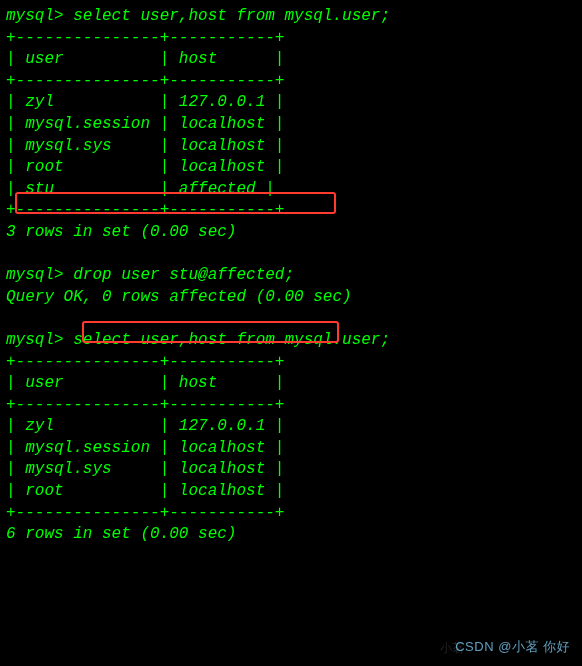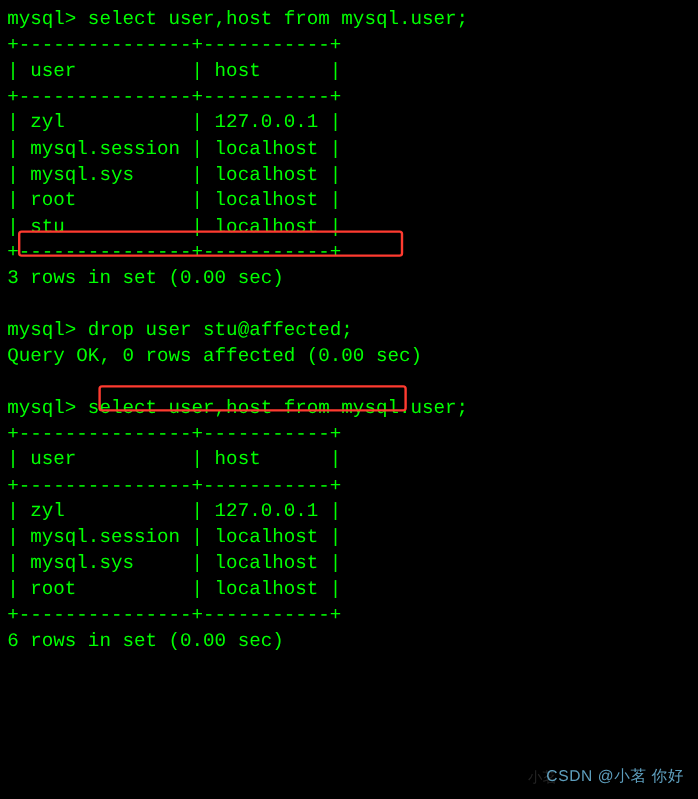--- a/index.html
+++ b/index.html
@@ -17,20 +17,21 @@
       width: 582px;
       height: 666px;
       position: relative;
       overflow: hidden;
     }
     .term {
       position: relative;
     }
     .line {
       white-space: pre;
+      font-style: italic;
     }
     .prompt {
       color: #00ff00;
     }
     .highlight-box {
       position: absolute;
       border: 2.5px solid #ff3b30;
       border-radius: 3px;
       pointer-events: none;
     }
@@ -62,21 +63,21 @@
 
   <div class="line"><span class="prompt">mysql&gt;</span><span> select user,host from mysql.user;</span></div>
 
   <div class="line">+---------------+-----------+</div>
   <div class="line">| user          | host      |</div>
   <div class="line">+---------------+-----------+</div>
   <div class="line">| zyl           | 127.0.0.1 |</div>
   <div class="line">| mysql.session | localhost |</div>
   <div class="line">| mysql.sys     | localhost |</div>
   <div class="line">| root          | localhost |</div>
-  <div class="line">| stu           | localhost |</div>
+  <div class="line">| stu           | affected |</div>
   <div class="line">+---------------+-----------+</div>
   <div class="line">3 rows in set (0.00 sec)</div>
 
   <div class="line"> </div>
 
   <div class="line"><span class="prompt">mysql&gt;</span><span> drop user stu@affected;</span></div>
   <div class="line">Query OK, 0 rows affected (0.00 sec)</div>
 
   <div class="line"> </div>
 

